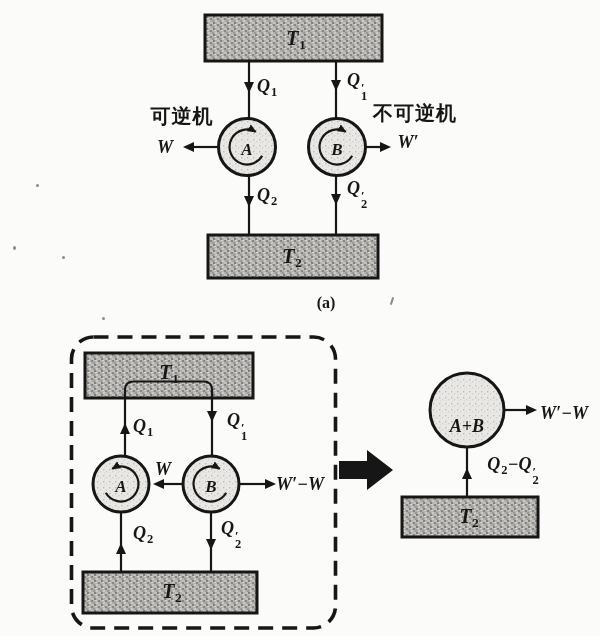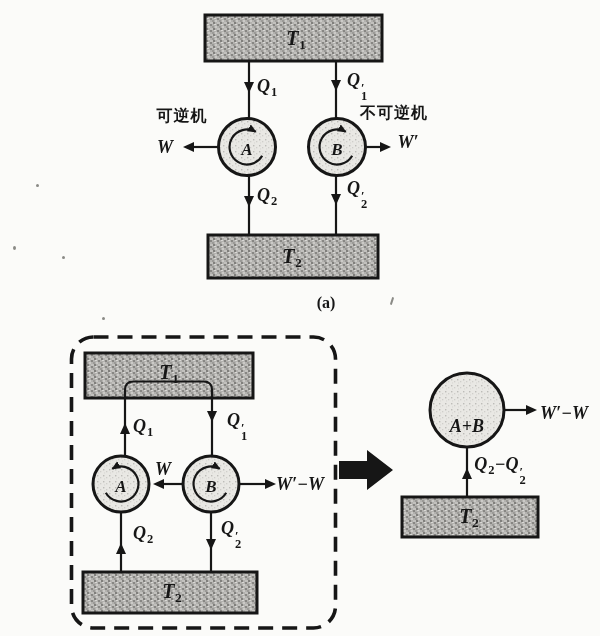--- a/index.html
+++ b/index.html
@@ -7,21 +7,21 @@
           font-family:"Liberation Serif","DejaVu Serif",serif;}
   .canvas svg{position:absolute;left:0;top:0;}
   .lbl{position:absolute;transform:translate(-50%,-50%);white-space:nowrap;color:#161616;line-height:1;}
   .m{font-family:"Liberation Serif","DejaVu Serif",serif;font-weight:bold;font-style:italic;font-size:18px;color:#161616;}
   .msub{font-family:"Liberation Serif","DejaVu Serif",serif;font-weight:bold;font-style:normal;font-size:12.5px;vertical-align:-4px;margin-left:1px;color:#161616;}
   .pstack{display:inline-flex;flex-direction:column;align-items:flex-start;vertical-align:-6px;line-height:0.62;
           font-family:"Liberation Serif","DejaVu Serif",serif;font-weight:bold;font-style:normal;font-size:12.5px;margin-left:1px;color:#161616;}
   .t .m{font-size:20px;}
   .t .msub{font-size:13px;}
   .eng .m{font-size:17px;}
-  .cjk{font-family:"Liberation Sans","DejaVu Sans",sans-serif;font-weight:700;font-size:16px;letter-spacing:1px;color:#161616;}
+  .cjk{font-family:"Liberation Sans","DejaVu Sans",sans-serif;font-weight:700;font-size:20px;letter-spacing:1px;color:#161616;}
   .cap{font-family:"Liberation Serif","DejaVu Serif",serif;font-weight:bold;font-size:16px;color:#161616;}
   .speck{position:absolute;background:#8a8a86;border-radius:50%;}
 </style>
 </head>
 <body>
 
 <div class="canvas">
 
   <svg width="600" height="636" viewBox="0 0 600 636">
     <defs>
@@ -119,21 +119,21 @@
     <span class="m">Q</span><span class="msub">1</span>
   </div>
   <div class="lbl" style="left:357px;top:86px">
     <span class="m">Q</span><span class="pstack">
         <span>′</span>
         <span>1</span>
       </span>
   </div>
 
   <div class="lbl cjk" style="left:182px;top:116px">可逆机</div>
-  <div class="lbl cjk" style="left:394px;top:113px">不可逆机</div>
+  <div class="lbl cjk" style="left:415px;top:113px">不可逆机</div>
 
   <div class="lbl m" style="left:165px;top:147px">W</div>
   <div class="lbl m" style="left:408px;top:142px">W′</div>
 
   <div class="lbl eng" style="left:247px;top:149px"><span class="m">A</span></div>
   <div class="lbl eng" style="left:337px;top:149px"><span class="m">B</span></div>
 
   <div class="lbl" style="left:267px;top:197px">
     <span class="m">Q</span><span class="msub">2</span>
   </div>
@@ -181,21 +181,21 @@
       </span>
   </div>
 
   <div class="lbl t" style="left:172px;top:592px">
     <span class="m">T</span><span class="msub">2</span>
   </div>
 
   <div class="lbl" style="left:467px;top:426px"><span class="m">A+B</span></div>
   <div class="lbl m" style="left:564px;top:413px">W′−W</div>
 
-  <div class="lbl" style="left:500px;top:470px">
+  <div class="lbl" style="left:513px;top:470px">
     <span class="m">Q</span><span class="msub">2</span><span class="m">−</span><span class="m">Q</span><span class="pstack">
         <span>′</span>
         <span>2</span>
       </span>
   </div>
 
   <div class="lbl t" style="left:469px;top:517px">
     <span class="m">T</span><span class="msub">2</span>
   </div>
 

